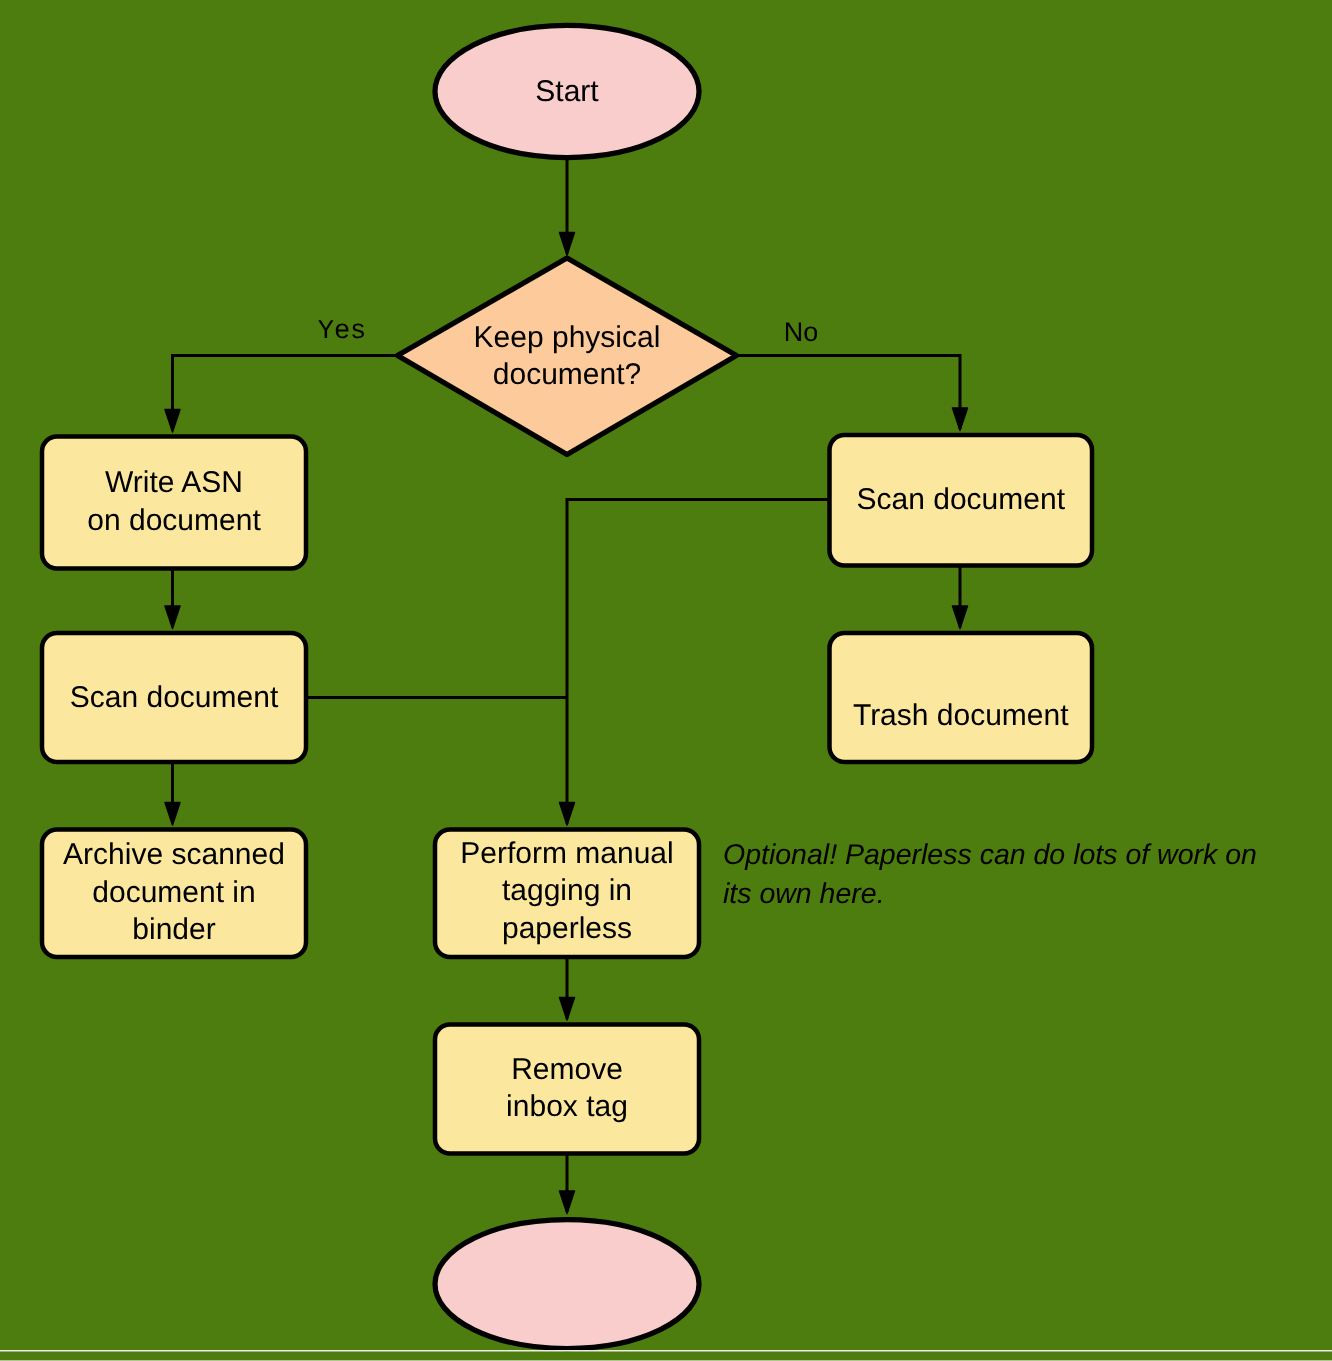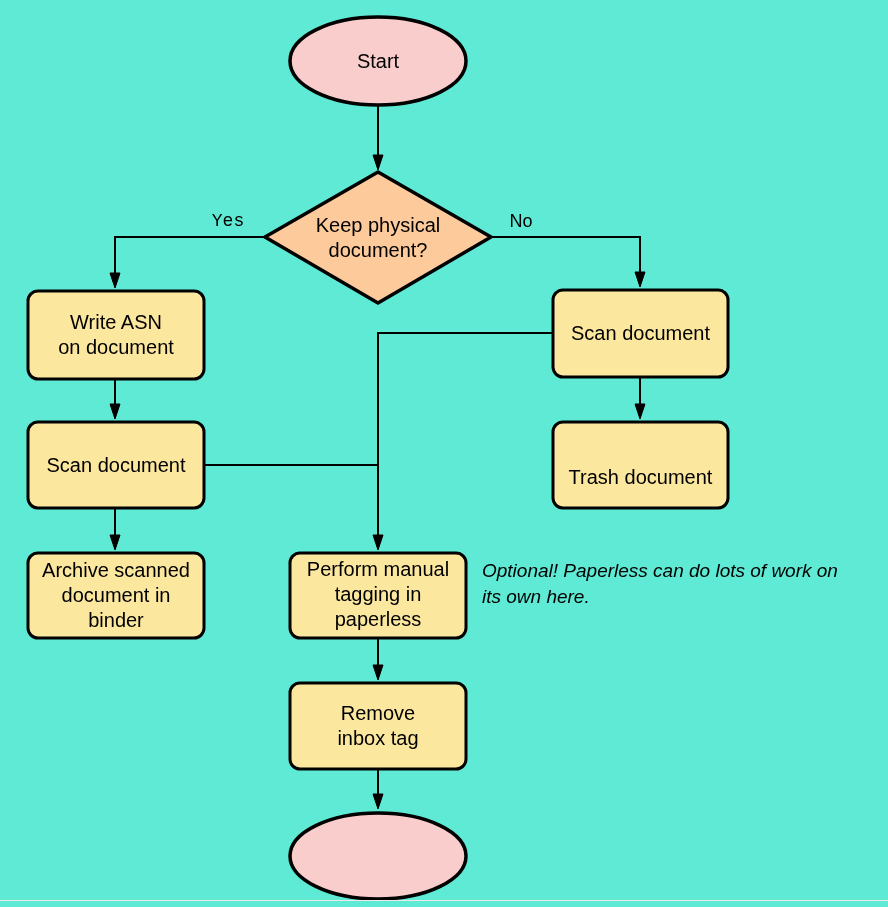--- a/index.html
+++ b/index.html
@@ -1,20 +1,20 @@
 <!DOCTYPE html>
 <html><head>
 <meta charset="utf-8">
 <style>
   html, body { margin: 0; padding: 0; background: #ffffff; }
   #canvas {
     position: relative;
     width: 888px;
     height: 907px;
-    background: #5eead4;
+    background: #4d7c0f;
     font-family: "Liberation Sans", sans-serif;
     color: #000000;
     overflow: hidden;
   }
   #shapes { position: absolute; left: 0; top: 0; }
   .node-label {
     position: absolute;
     display: flex;
     align-items: center;
     justify-content: center;
@@ -107,19 +107,19 @@
   <div class="node-label" style="left:290px; top:553px; width:176px; height:83px;">Perform manual
 tagging in
 paperless</div>
 
   <div class="node-label" style="left:290px; top:683px; width:176px; height:86px;">Remove
 inbox tag</div>
 
 
   <div class="edge-label" style="left:228px; top:211px;font-family:Liberation Mono, monospace;">Yes</div>
 
-  <div class="edge-label" style="left:521px; top:211px;">No</div>
+  <div class="edge-label" style="left:534px; top:211px;">No</div>
 
   <div class="annotation" style="left:482px; top:558px; width:400px;">Optional! Paperless can do lots of work on
 its own here.</div>
 
   <div class="page-bottom-line"></div>
 </div>
 
 </body></html>

